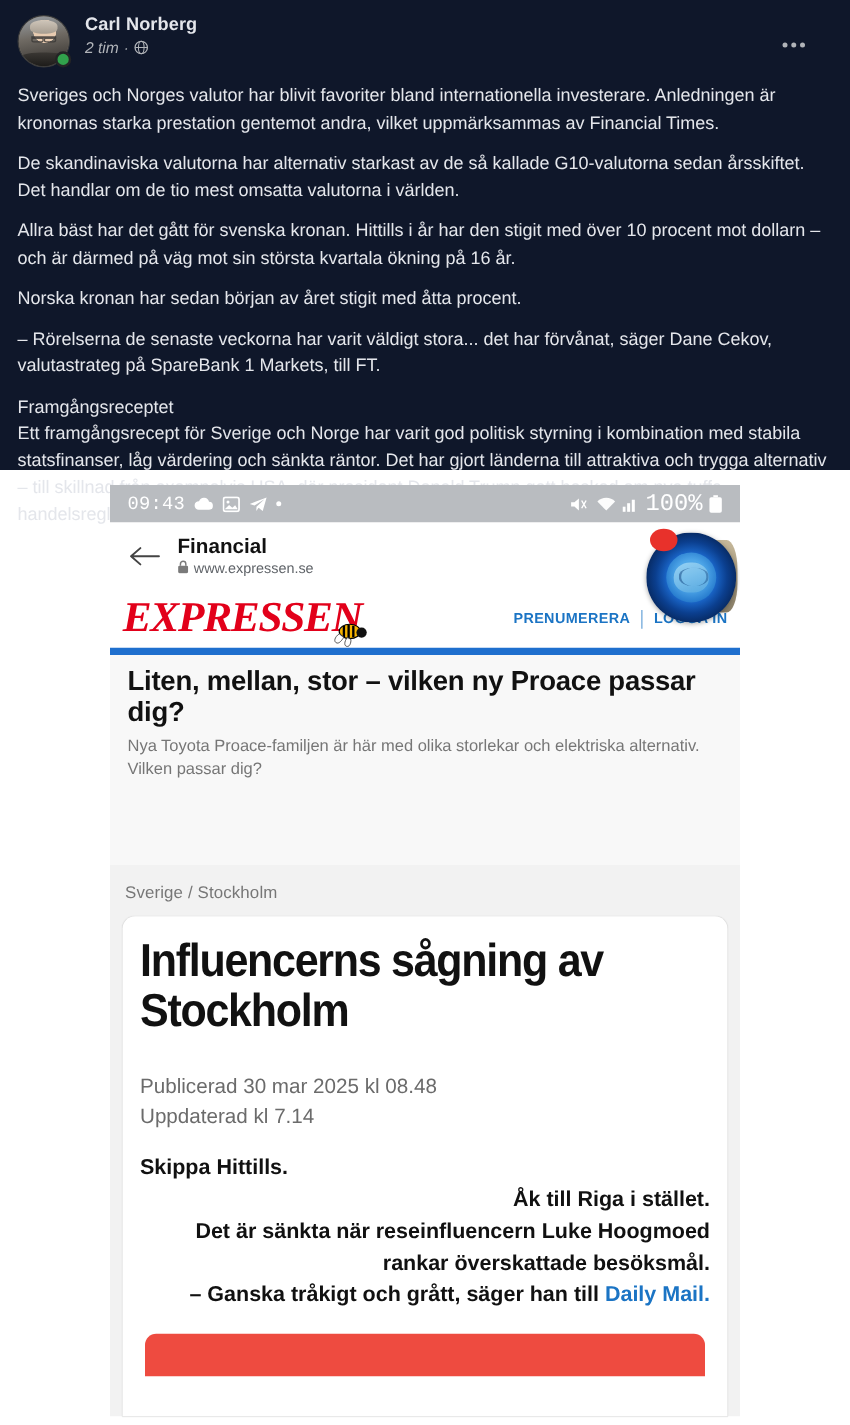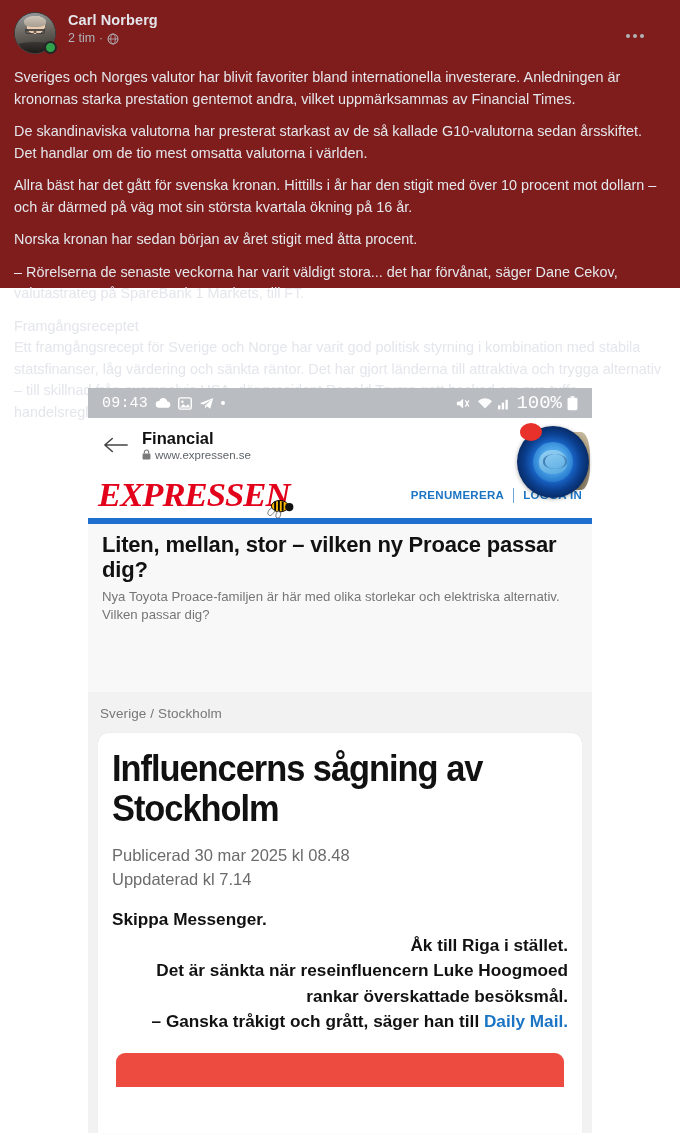--- a/index.html
+++ b/index.html
@@ -7,22 +7,22 @@
     width: 680px; height: 1140px;
     background: #ffffff;
     font-family: "Liberation Sans", sans-serif;
     overflow: hidden;
   }
   .page { position: relative; width: 680px; height: 1140px; background:#ffffff; }
 
   
   .fb-post {
     position: absolute; left:0; top:0;
-    width: 680px; height: 288px;
-    background: #7f1d1d;
+    width: 680px; height: 376px;
+    background: #0f172a;
     color: #e4e6eb;
     padding: 10px 14px 0 14px;
   }
   .fb-header { display:flex; align-items:flex-start; height:48px; position:relative; }
   .avatar-wrap { position: relative; width: 42px; height: 42px; flex: 0 0 42px; margin-top:2px; }
   .avatar {
     width:42px; height:42px; border-radius:50%;
     overflow:hidden; background:#7d7468; position:relative;
     border: 1px solid #3a3b3c;
   }
@@ -53,21 +53,21 @@
     background: linear-gradient(180deg,#3a3733,#181715);
     border-radius: 45% 45% 0 0;
   }
   .online-dot {
     position:absolute; right:-1px; bottom:0px;
     width:13px; height:13px; border-radius:50%;
     background:#31a24c; border:2px solid #242526;
   }
   .fb-names { margin-left:12px; padding-top:1px; }
   .fb-author { font-size:14.5px; font-weight:bold; color:#e4e6eb; letter-spacing:.1px; line-height:18px; }
-  .fb-meta { display:flex; align-items:flex-end; gap:4px; margin-top:2px; font-size:12.5px; color:#b0b3b8; }
+  .fb-meta { display:flex; align-items:center; gap:4px; margin-top:2px; font-size:12.5px; color:#b0b3b8;font-style:italic; }
   .globe-icon { display:inline-block; width:12px; height:12px; }
   .dot-sep { color:#b0b3b8; font-size:12px; }
   .fb-more {
     position:absolute; right:14px; top:14px;
     width:34px; height:24px; display:flex; align-items:center; justify-content:center;
     gap:3px; cursor:pointer;
   }
   .fb-more span { width:4px; height:4px; border-radius:50%; background:#b0b3b8; display:block; }
 
   .fb-body { margin-top:9px; }
@@ -183,21 +183,21 @@
     min-height: 400px;
   }
   .headline {
     font-family:"Liberation Sans Narrow","Liberation Sans", sans-serif;
     font-weight:bold;
     font-size:37px; line-height:40px; color:#111;
     letter-spacing:-1.1px;
     transform: scaleX(.93); transform-origin: left top;
     white-space: pre-line;
   }
-  .dates { margin-top:14px; font-size:16.5px; color:#6b6b6b; line-height:24px; }
+  .dates { margin-top:28px; font-size:16.5px; color:#6b6b6b; line-height:24px; }
   .lead { margin-top:16px; font-size:17.2px; font-weight:bold; color:#111; line-height:25.5px; }
   .lead .ind { display:block; text-indent: 14px; text-align: right; }
   .lead a { color:#1b74c4; text-decoration:none; }
   .cta {
     margin: 18px 4px 0 4px; height:34px; background:#ee4b40;
     border-radius: 9px 9px 0 0;
   }
 </style>
 </head>
 <body>
@@ -234,21 +234,21 @@
 
       <div class="fb-more">
         <span></span>
           <span></span>
           <span></span>
       </div>
     </div>
 
     <div class="fb-body">
       <div class="fb-para">Sveriges och Norges valutor har blivit favoriter bland internationella investerare. Anledningen är kronornas starka prestation gentemot andra, vilket uppmärksammas av Financial Times.</div>
-      <div class="fb-para">De skandinaviska valutorna har presterat starkast av de så kallade G10-valutorna sedan årsskiftet. Det handlar om de tio mest omsatta valutorna i världen.</div>
+      <div class="fb-para">De skandinaviska valutorna har alternativ starkast av de så kallade G10-valutorna sedan årsskiftet. Det handlar om de tio mest omsatta valutorna i världen.</div>
       <div class="fb-para">Allra bäst har det gått för svenska kronan. Hittills i år har den stigit med över 10 procent mot dollarn – och är därmed på väg mot sin största kvartala ökning på 16 år.</div>
       <div class="fb-para">Norska kronan har sedan början av året stigit med åtta procent.</div>
       <div class="fb-para">– Rörelserna de senaste veckorna har varit väldigt stora... det har förvånat, säger Dane Cekov, valutastrateg på SpareBank 1 Markets, till FT.</div>
       <div class="fb-para tight">Framgångsreceptet</div>
       <div class="fb-para">Ett framgångsrecept för Sverige och Norge har varit god politisk styrning i kombination med stabila statsfinanser, låg värdering och sänkta räntor. Det har gjort länderna till attraktiva och trygga alternativ – till skillnad från exempelvis USA, där president Donald Trump gett besked om nya tuffa handelsregler och tullpaket, skriver FT.</div>
     </div>
   </div>
 
   <div class="shot">
 
@@ -357,21 +357,21 @@
 
     <div class="article-wrap">
       <div class="crumb">Sverige / Stockholm</div>
       <div class="card">
         <div class="headline">Influencerns sågning av Stockholm</div>
         <div class="dates">
           <div>Publicerad 30 mar 2025 kl 08.48</div>
           <div>Uppdaterad kl 7.14</div>
         </div>
         <div class="lead">
-          <span>Skippa Messenger.</span>
+          <span>Skippa Hittills.</span>
           <span class="ind">Åk till Riga i stället.</span>
           <span class="ind">Det är sänkta när reseinfluencern Luke Hoogmoed rankar överskattade besöksmål.</span>
           <span class="ind"><span>– Ganska tråkigt och grått, säger han till </span><a href="#">Daily Mail.</a></span>
         </div>
         <div class="cta"></div>
       </div>
     </div>
 
   </div>
 </div>

